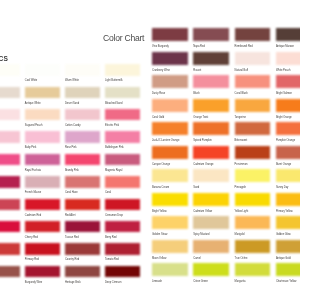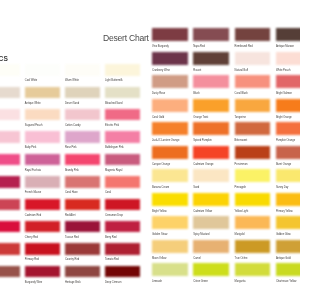--- a/index.html
+++ b/index.html
@@ -17,21 +17,21 @@
   .sw{position:absolute;left:0;top:0;filter:blur(0.8px);}
   .lbl{position:absolute;color:#3f3d3b;white-space:nowrap;
        font-size:2.6px;line-height:2.8px;letter-spacing:-0.02px;
        transform:translateZ(0);}
 </style>
 </head>
 <body>
 
 <div id="stage">
   <div id="section-label">ACRYLICS</div>
-  <div id="chart-title">Desert Chart</div>
+  <div id="chart-title">Color Chart</div>
   <div class="page" id="left-page">
       <div class="cell" style="left: -15.3px; top: 64.2px;">
         <div class="sw" title="#FEFEF7" style="width: 35.3px; height: 11.4px; background: rgb(254, 254, 247);"></div>
       </div>
       <div class="cell" style="left: 24.8px; top: 64.2px;">
         <div class="sw" title="#FDFEFB" style="width: 35.3px; height: 11.4px; background: rgb(253, 254, 251);"></div>
         <div class="lbl" style="top: 16.1px;">Cool White</div>
       </div>
       <div class="cell" style="left: 64.9px; top: 64.2px;">
         <div class="sw" title="#FEFDF7" style="width: 35.3px; height: 11.4px; background: rgb(254, 253, 247);"></div>

